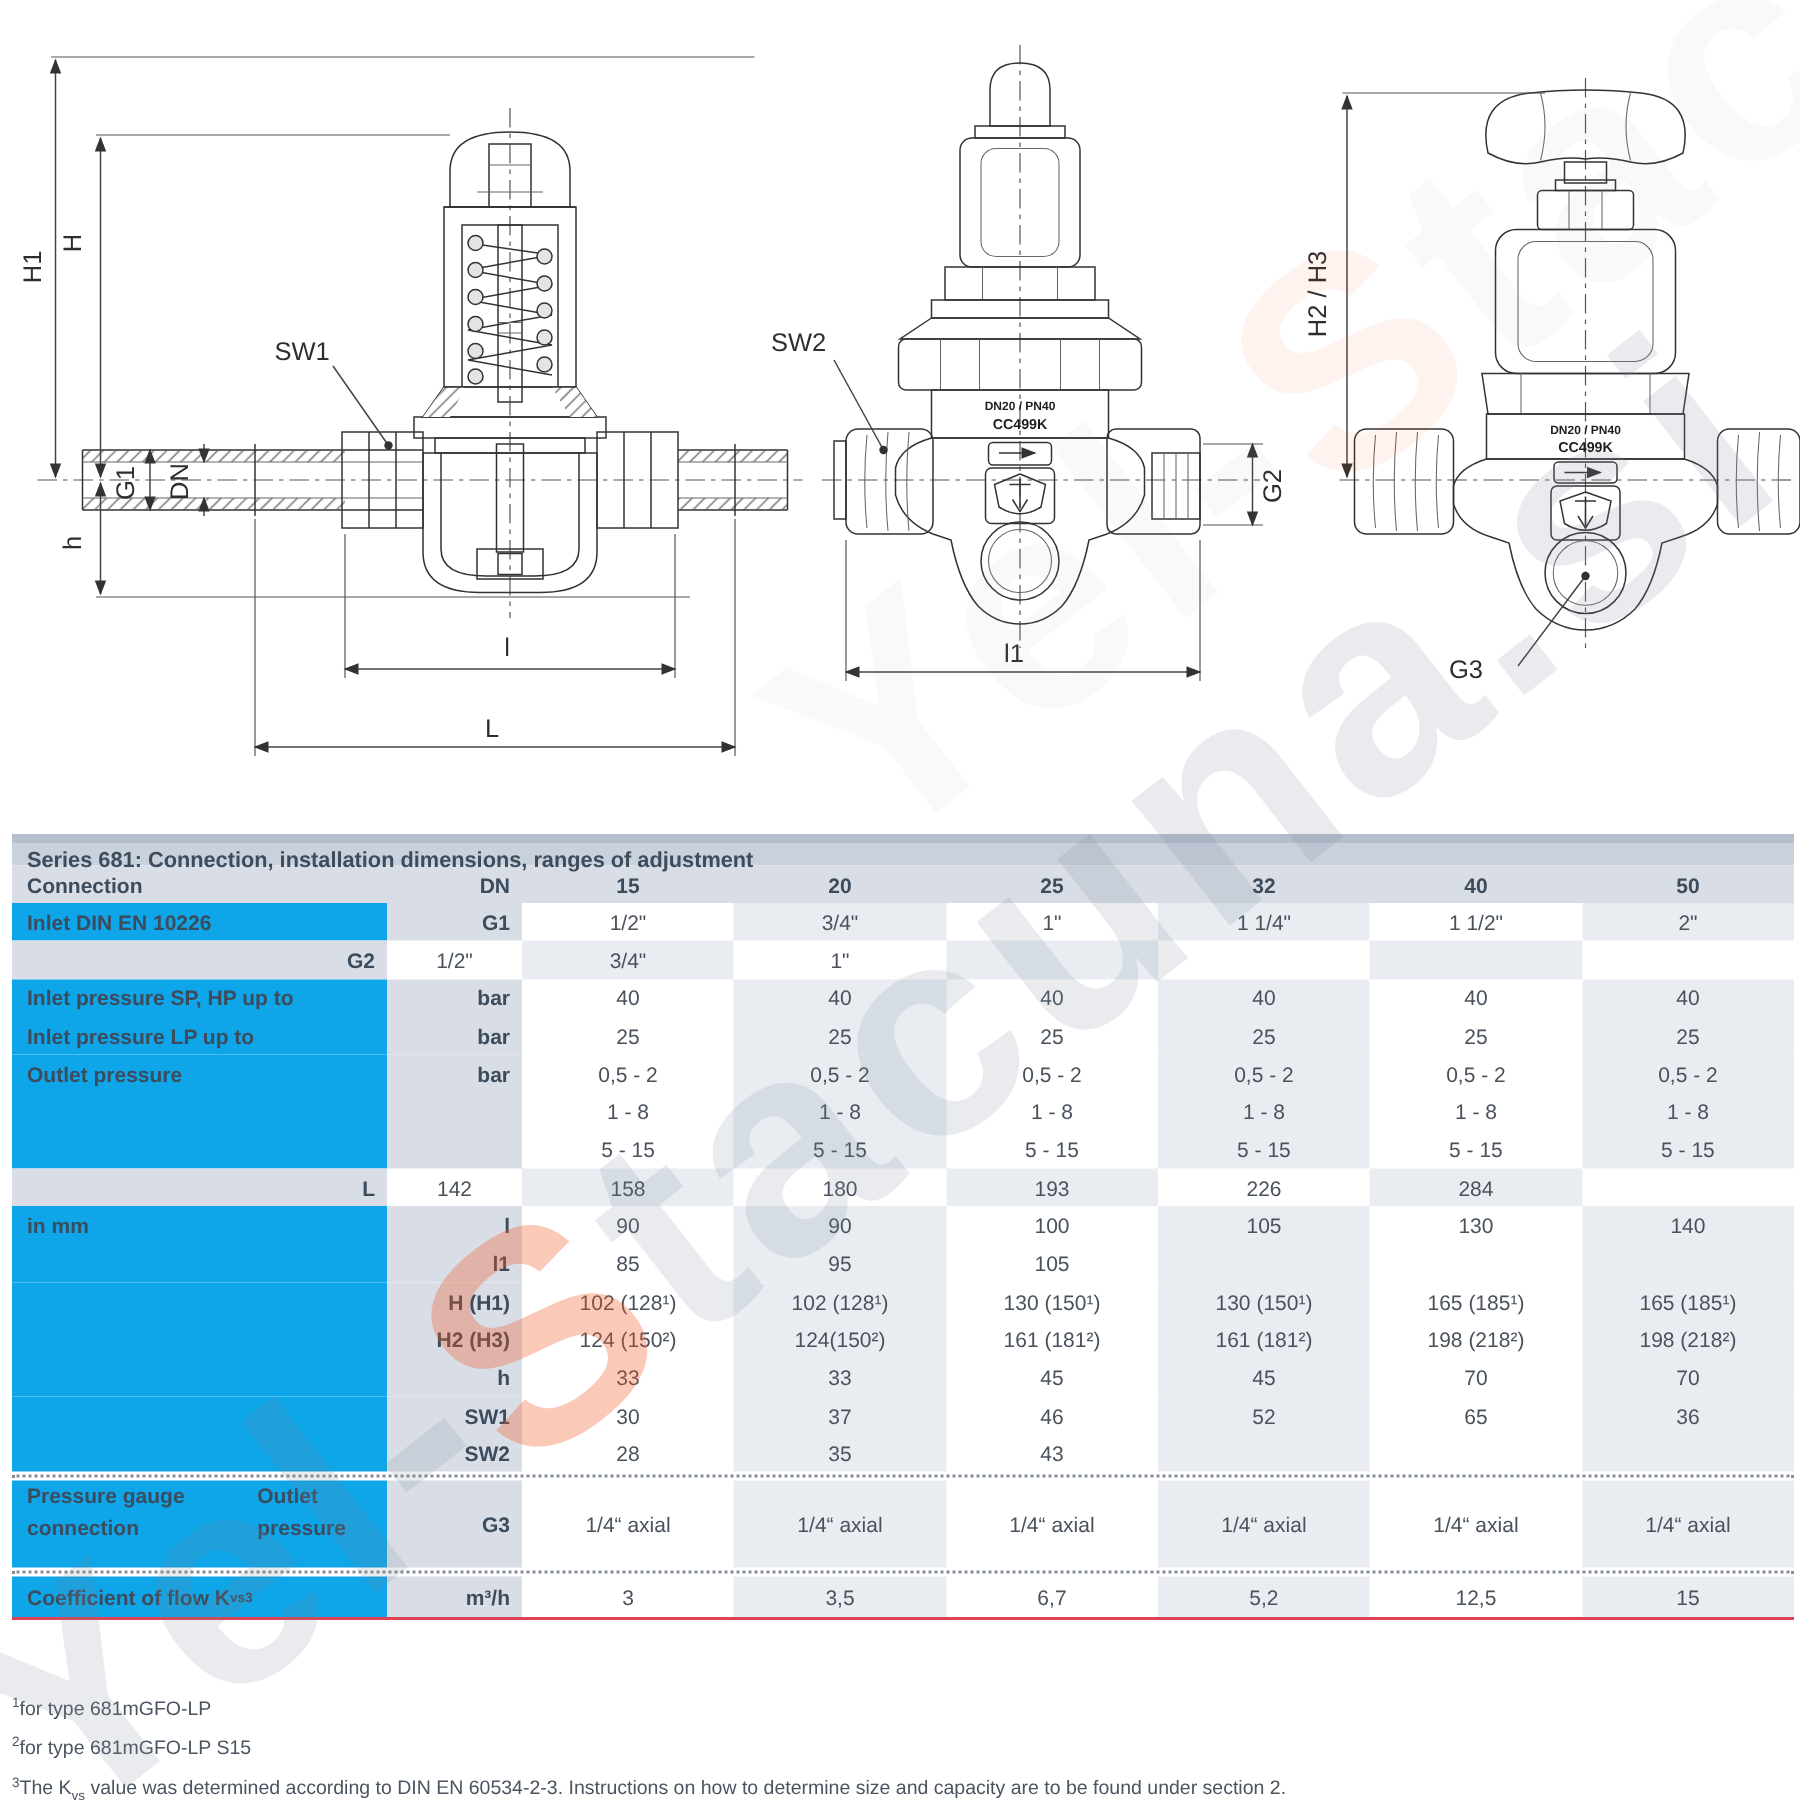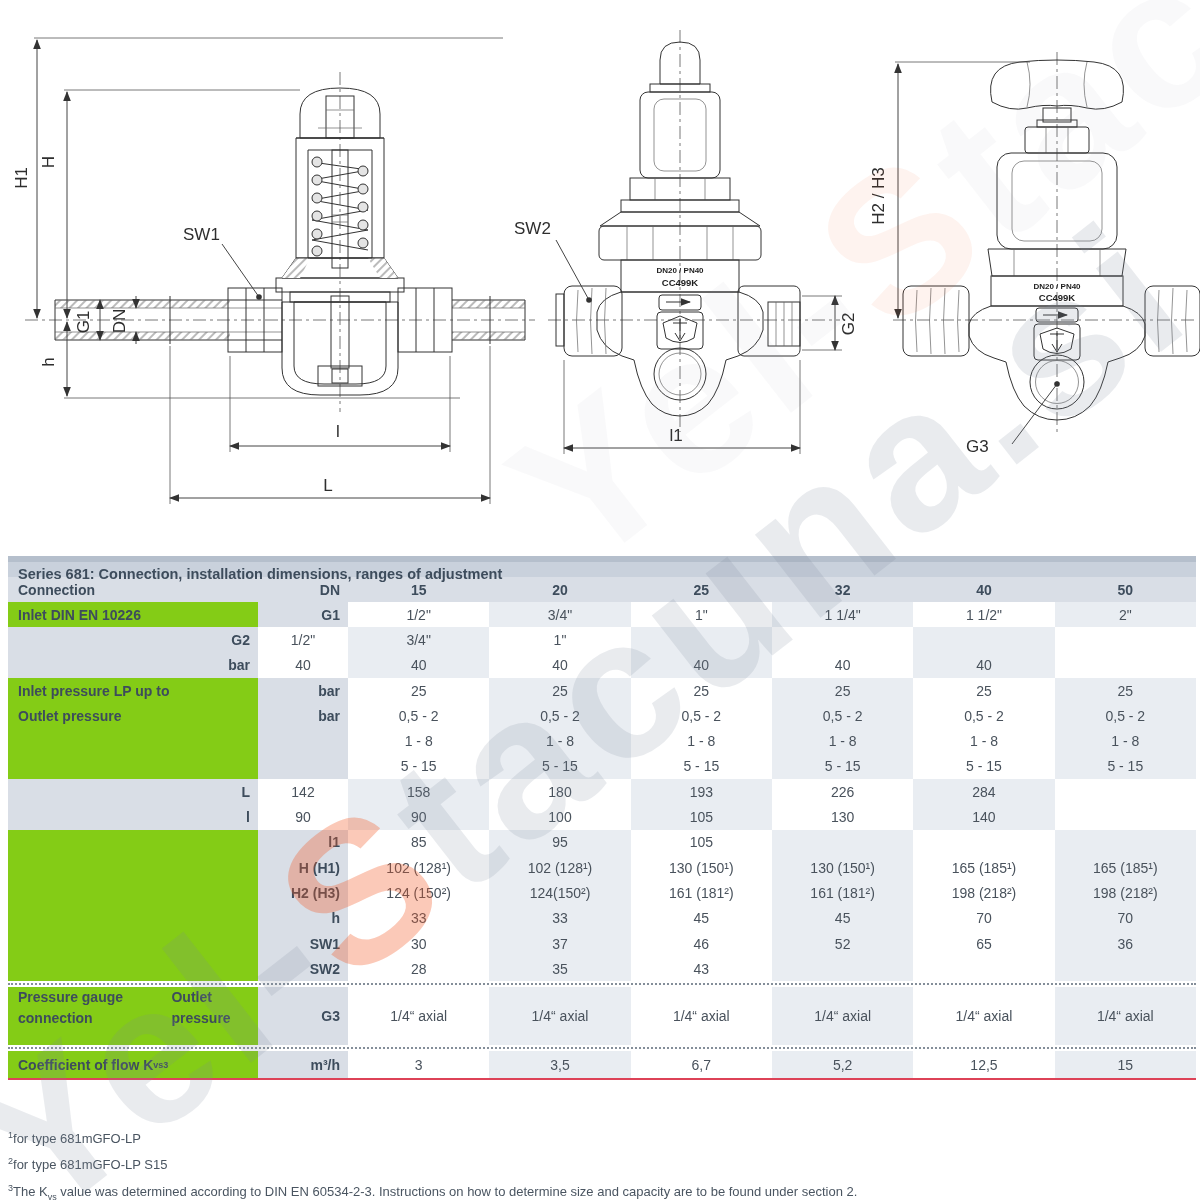--- a/index.html
+++ b/index.html
@@ -27,21 +27,21 @@
               border-bottom:2px solid #dd4257;color:#49525c;font-size:14px;}
   .tbar-top{height:6px;background:#b5bfcc;}
   .ttitle{height:15px;line-height:25px;background:#c9d1dc;color:#3d4c5c;font-weight:bold;
           font-size:14.5px;padding-left:10px;}
   .trow{display:grid;grid-template-columns:250px 90px repeat(6,141.33px);}
   .r{height:25.3px;}
   .rh{height:25px;}
   .tall{height:58px;}
   .rw{height:27px;}
   .fullgray{background:#d9dee6;}
-  .lab{background:#84cc16;font-weight:bold;color:#3d4c5c;padding-left:10px;
+  .lab{background:#0ea5e9;font-weight:bold;color:#3d4c5c;padding-left:10px;
        display:flex;align-items:center;}
   .lab.two{align-items:flex-start;justify-content:center;line-height:21px;}
   .unit{background:#d9dee6;font-weight:bold;color:#3d4c5c;display:flex;align-items:center;
         justify-content:flex-end;padding-right:8px;}
   .fullgray .lab,.fullgray .unit{background:transparent;}
   .val{display:flex;align-items:center;justify-content:center;}
   .stripe{background:#e9edf2;}
   .b{font-weight:bold;color:#3d4c5c;}
   .divider{height:0;border-top:2px dotted #848e99;margin:2px 0;}
   sub.vs{font-size:9px;}
@@ -275,20 +275,21 @@
         <div class="trow r">
           <div class="unit">G2</div>
           <div class="val">1/2"</div>
           <div class="val stripe">3/4"</div>
           <div class="val">1"</div>
           <div class="val stripe"></div>
           <div class="val"></div>
           <div class="val stripe"></div>
         </div>
         <div class="trow r">
+          <div class="lab">Inlet pressure SP, HP up to</div>
           <div class="unit">bar</div>
           <div class="val">40</div>
           <div class="val stripe">40</div>
           <div class="val">40</div>
           <div class="val stripe">40</div>
           <div class="val">40</div>
           <div class="val stripe">40</div>
         </div>
         <div class="trow r">
           <div class="lab">Inlet pressure LP up to</div>
@@ -333,20 +334,21 @@
         <div class="trow r">
           <div class="unit">L</div>
           <div class="val">142</div>
           <div class="val stripe">158</div>
           <div class="val">180</div>
           <div class="val stripe">193</div>
           <div class="val">226</div>
           <div class="val stripe">284</div>
         </div>
         <div class="trow r">
+          <div class="lab">in mm</div>
           <div class="unit">l</div>
           <div class="val">90</div>
           <div class="val stripe">90</div>
           <div class="val">100</div>
           <div class="val stripe">105</div>
           <div class="val">130</div>
           <div class="val stripe">140</div>
         </div>
         <div class="trow r">
           <div class="lab"></div>

